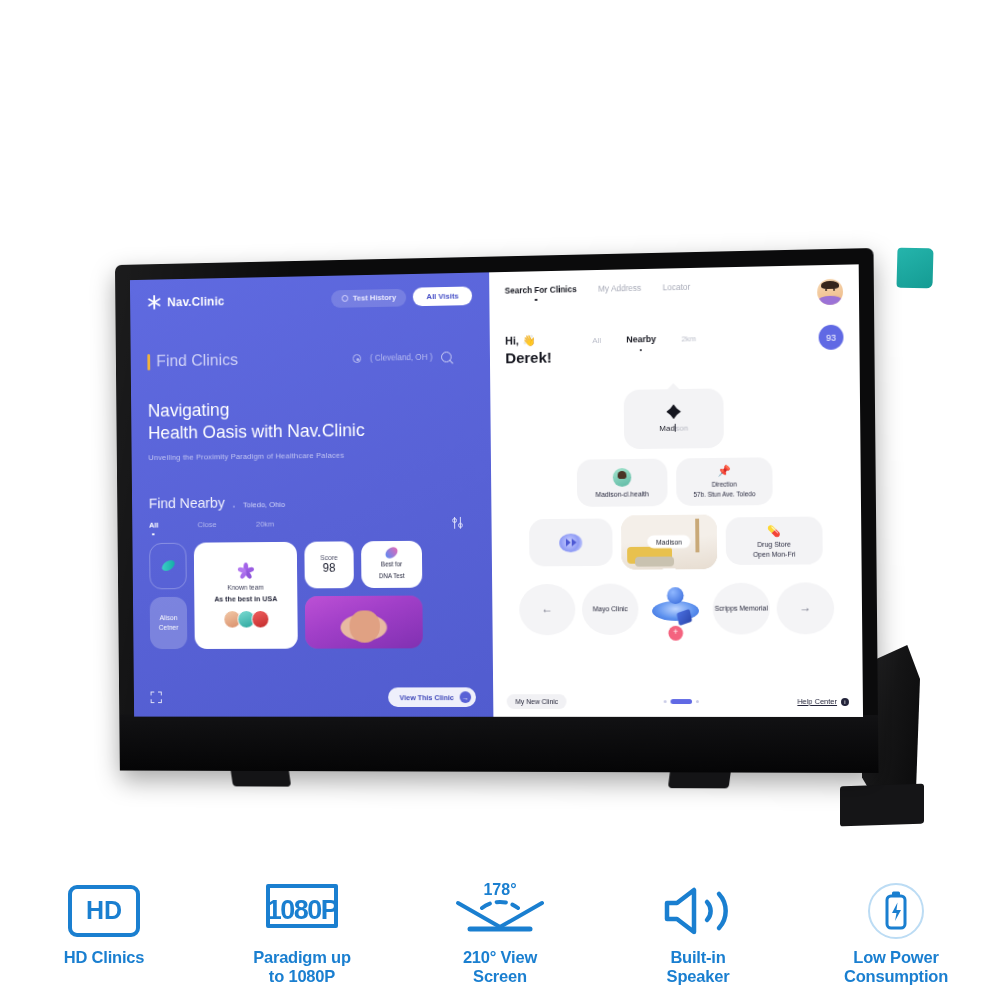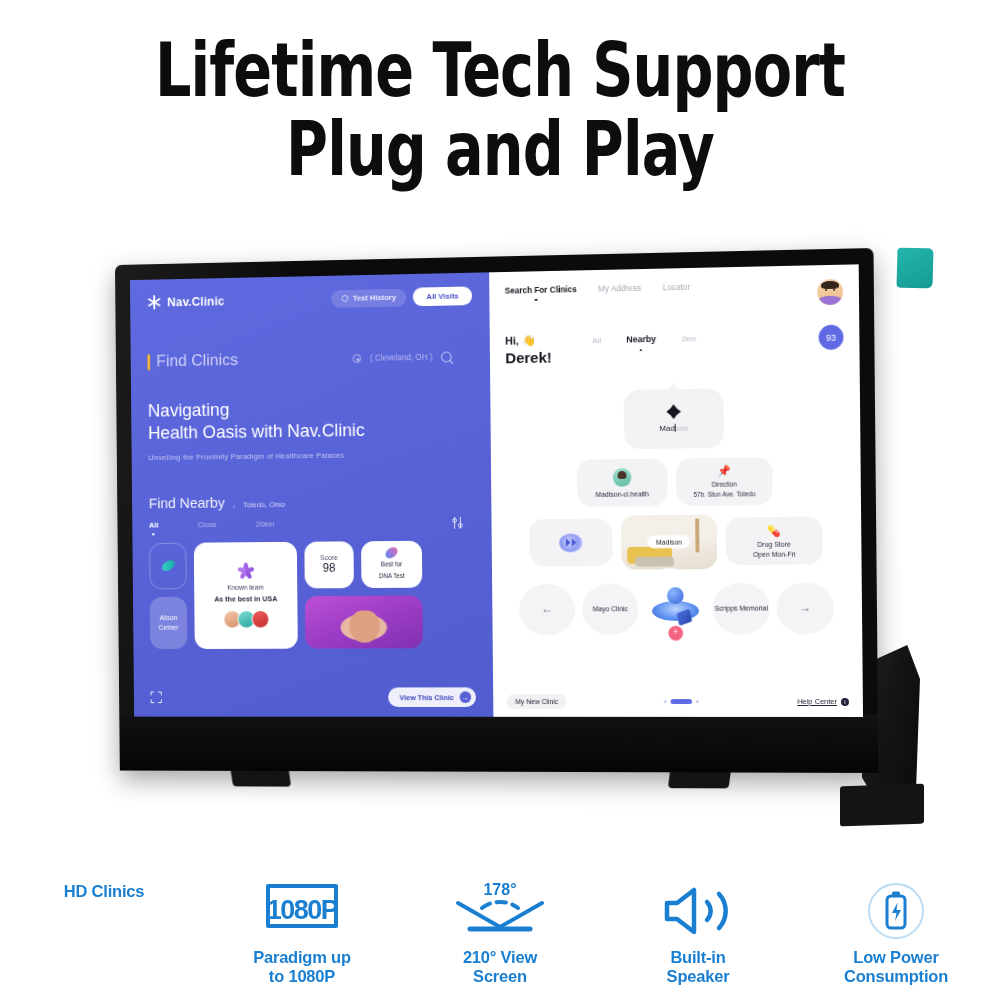--- a/index.html
+++ b/index.html
@@ -258,24 +258,20 @@
   .p1080 .txt { position:absolute; left:0; top:11px; width:84px; text-align:center; font-size:27px; font-weight:700; color:#1a7fd0; letter-spacing:-1.5px; }
   .angle-ic { position:relative; width:92px; height:56px; }
   .angle-ic .deg { position:absolute; top:-2px; left:0; width:92px; text-align:center; font-size:16px; font-weight:700; color:#1a7fd0; }
   .bat-ic { width:56px; height:56px; border:2px solid #bcdcf4; border-radius:50%; display:flex; align-items:center; justify-content:center; }
 </style>
 </head>
 <body>
 
 <div class="page">
 
-  <div class="headline">
-    <span class="l1">Lifetime Tech Support</span>
-    <span class="l2">Plug and Play</span>
-  </div>
 
   <div class="monitor">
     <div class="hinge-rod"></div>
     <div class="teal-tab"></div>
     <div class="kickstand"></div>
     <div class="kickstand-foot"></div>
 
     <div class="bezel">
       <div class="bezel-sheen"></div>
       <div class="feet"></div>
@@ -491,20 +487,23 @@
           </div>
         </div>
 
       </div>
     </div>
   </div>
 
   <div class="features">
 
     <div class="feat">
+      <div class="ico">
+        <div class="hd-box">HD</div>
+      </div>
       <div class="cap">HD Clinics</div>
     </div>
 
     <div class="feat">
       <div class="ico">
         <div class="p1080">
           <span class="frame"></span>
           <span class="txt">1080P</span>
         </div>
       </div>

